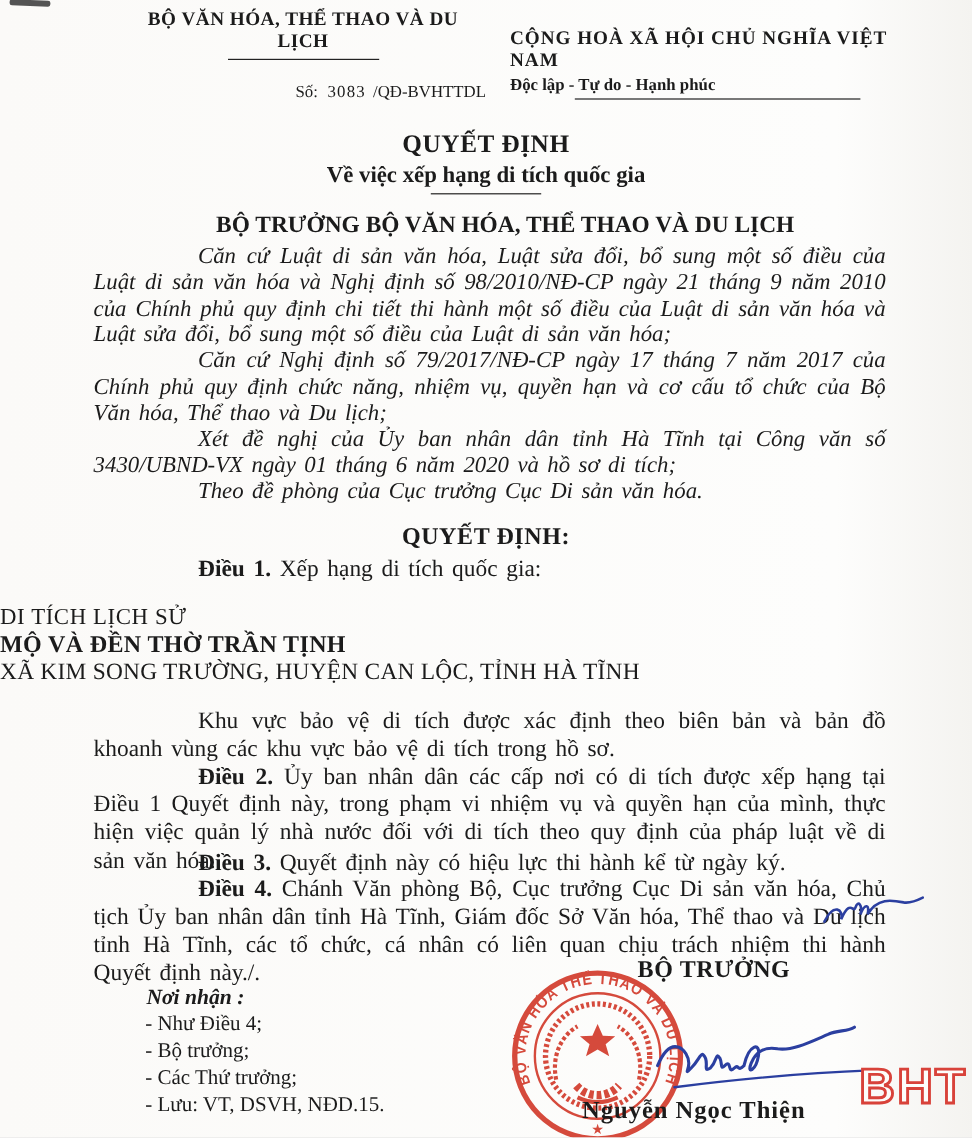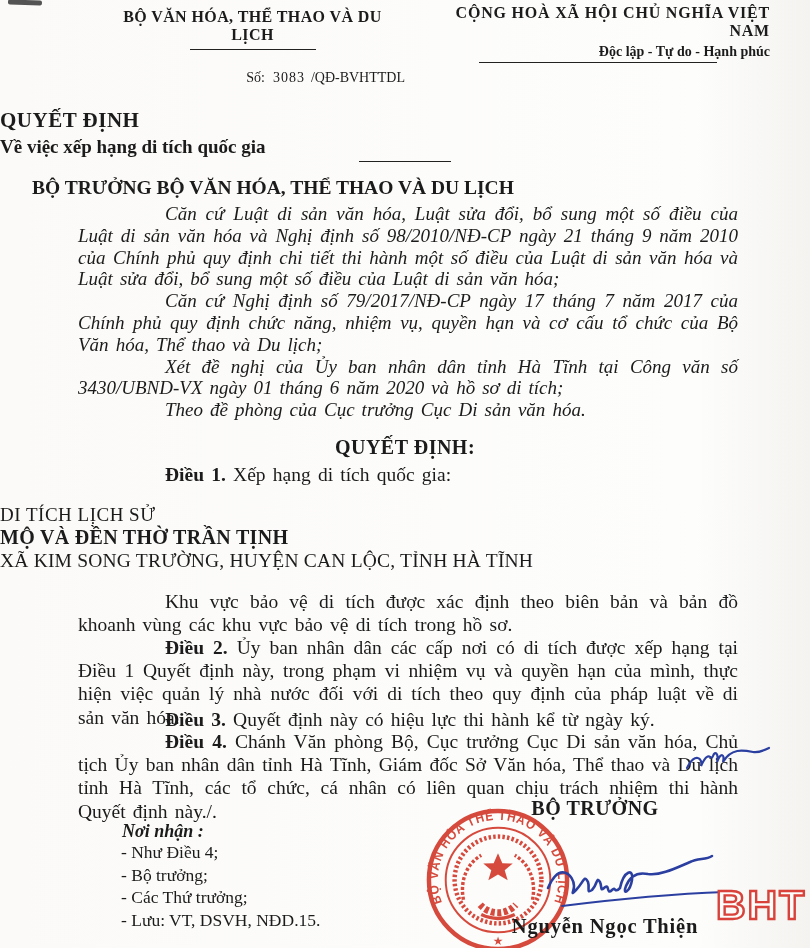--- a/index.html
+++ b/index.html
@@ -11,28 +11,28 @@
   }
   .abs{position:absolute;}
   .smudge{left:8px;top:0;width:34px;height:5px;background:#2a2a2a;border-radius:2px;transform:rotate(2deg);opacity:.8;}
 
   
   .hdr-left{top:8px;left:100px;width:305px;text-align:center;}
   .org{font-weight:bold;font-size:16px;letter-spacing:.4px;line-height:1.15;}
   .org-rule{width:126px;margin:4px auto 0;border-top:1.6px solid #222;}
   .doc-no{margin-top:20px;font-size:14px;text-align:right;}
   .doc-no .no-val{margin:0 6px 0 8px;letter-spacing:1px;}
-  .hdr-right{top:4px;left:425px;width:345px;text-align:right;}
+  .hdr-right{top:24px;left:425px;width:345px;text-align:left;}
   .country{font-weight:bold;font-size:16px;letter-spacing:.8px;}
   .motto{font-weight:bold;font-size:14px;margin-top:4px;}
   .motto-rule{width:238px;margin:2px auto 0;border-top:1.6px solid #222;}
   .dateline{font-style:italic;font-size:18.5px;margin-top:12px;}
 
   
-  .title-block{top:108px;left:0;width:810px;text-align:left;}
+  .title-block{top:108px;left:0;width:810px;text-align:center;}
   .heading{font-weight:bold;font-size:21px;letter-spacing:.5px;}
   .subject{font-weight:bold;font-size:19px;margin-top:3px;}
   .subject-rule{width:92px;margin:3px auto 0;border-top:1.6px solid #222;}
   .issuer{font-weight:bold;font-size:19.5px;margin-top:15px;padding-left:32px;}
 
   
   .para{left:78px;width:660px;text-align:justify;word-spacing:.12em;}
   .preamble{top:203px;font-style:italic;font-size:19px;line-height:21.8px;}
   .preamble p{margin:0;text-indent:87px;}
   .res-heading{top:436px;left:0;width:810px;text-align:center;font-weight:bold;font-size:20px;letter-spacing:.5px;}
@@ -50,21 +50,21 @@
   .p-a4{top:730px;}
 
   
   .minister-title{top:797px;left:480px;width:230px;text-align:center;font-weight:bold;font-size:20px;letter-spacing:.5px;}
   .recips-label{top:821px;left:122px;font-weight:bold;font-style:italic;font-size:18px;}
   .recips{top:843px;left:121px;font-size:17.5px;line-height:18.5px;}
   .recips div{margin-bottom:4px;}
   .seal{left:424px;top:806px;opacity:.92;}
   .sig{left:540px;top:836px;}
   .initials{left:683px;top:740px;}
-  .signer-name{top:915px;left:485px;width:240px;text-align:center;font-weight:bold;font-size:20.5px;letter-spacing:.8px;}
+  .signer-name{top:915px;left:485px;width:240px;font-weight:bold;font-size:20.5px;letter-spacing:.8px;}
   .bht{left:716px;top:882px;font-family:"Liberation Sans","DejaVu Sans",sans-serif;
        font-weight:700;font-size:41px;letter-spacing:2px;color:#d8423a;
        -webkit-text-fill-color:#fdfdfb;-webkit-text-stroke:2.4px #d8423a;}
 </style>
 </head>
 <body>
 
 <div class="page">
 
   <div class="abs smudge"></div>

